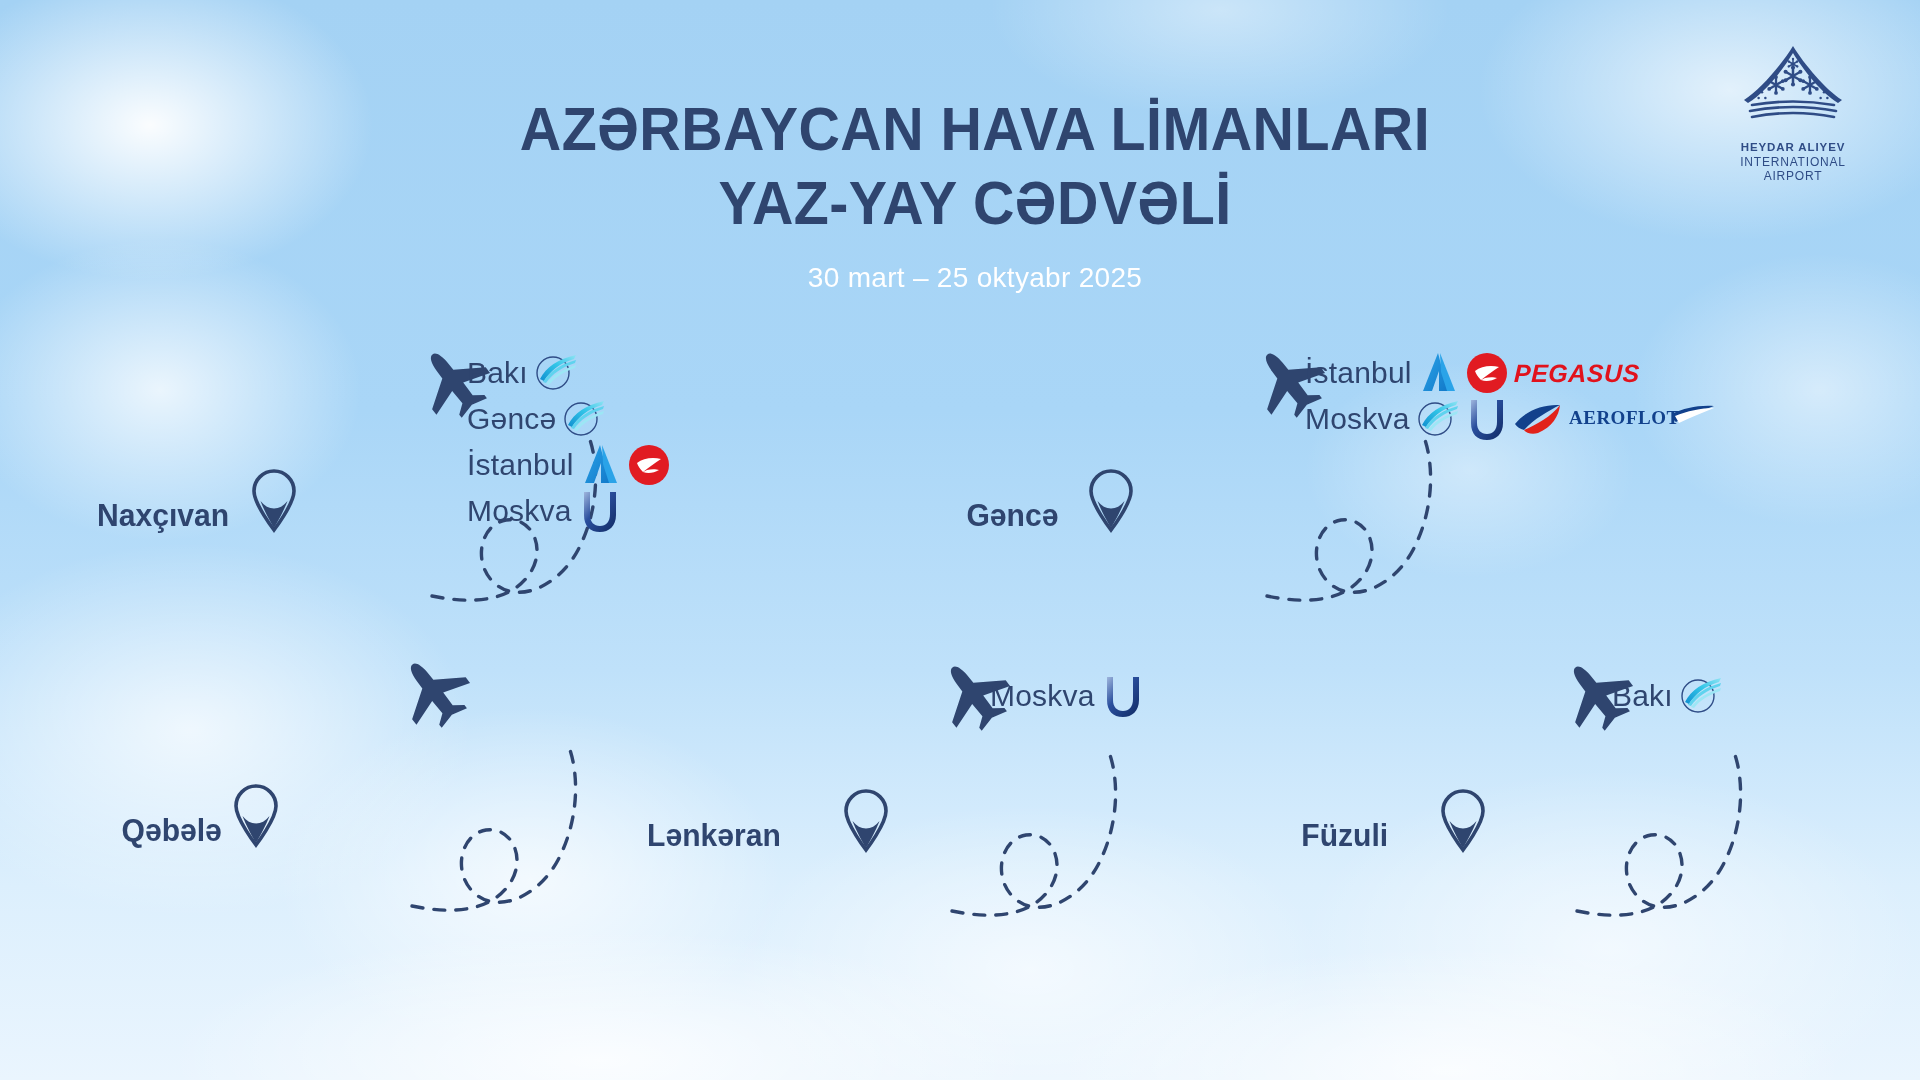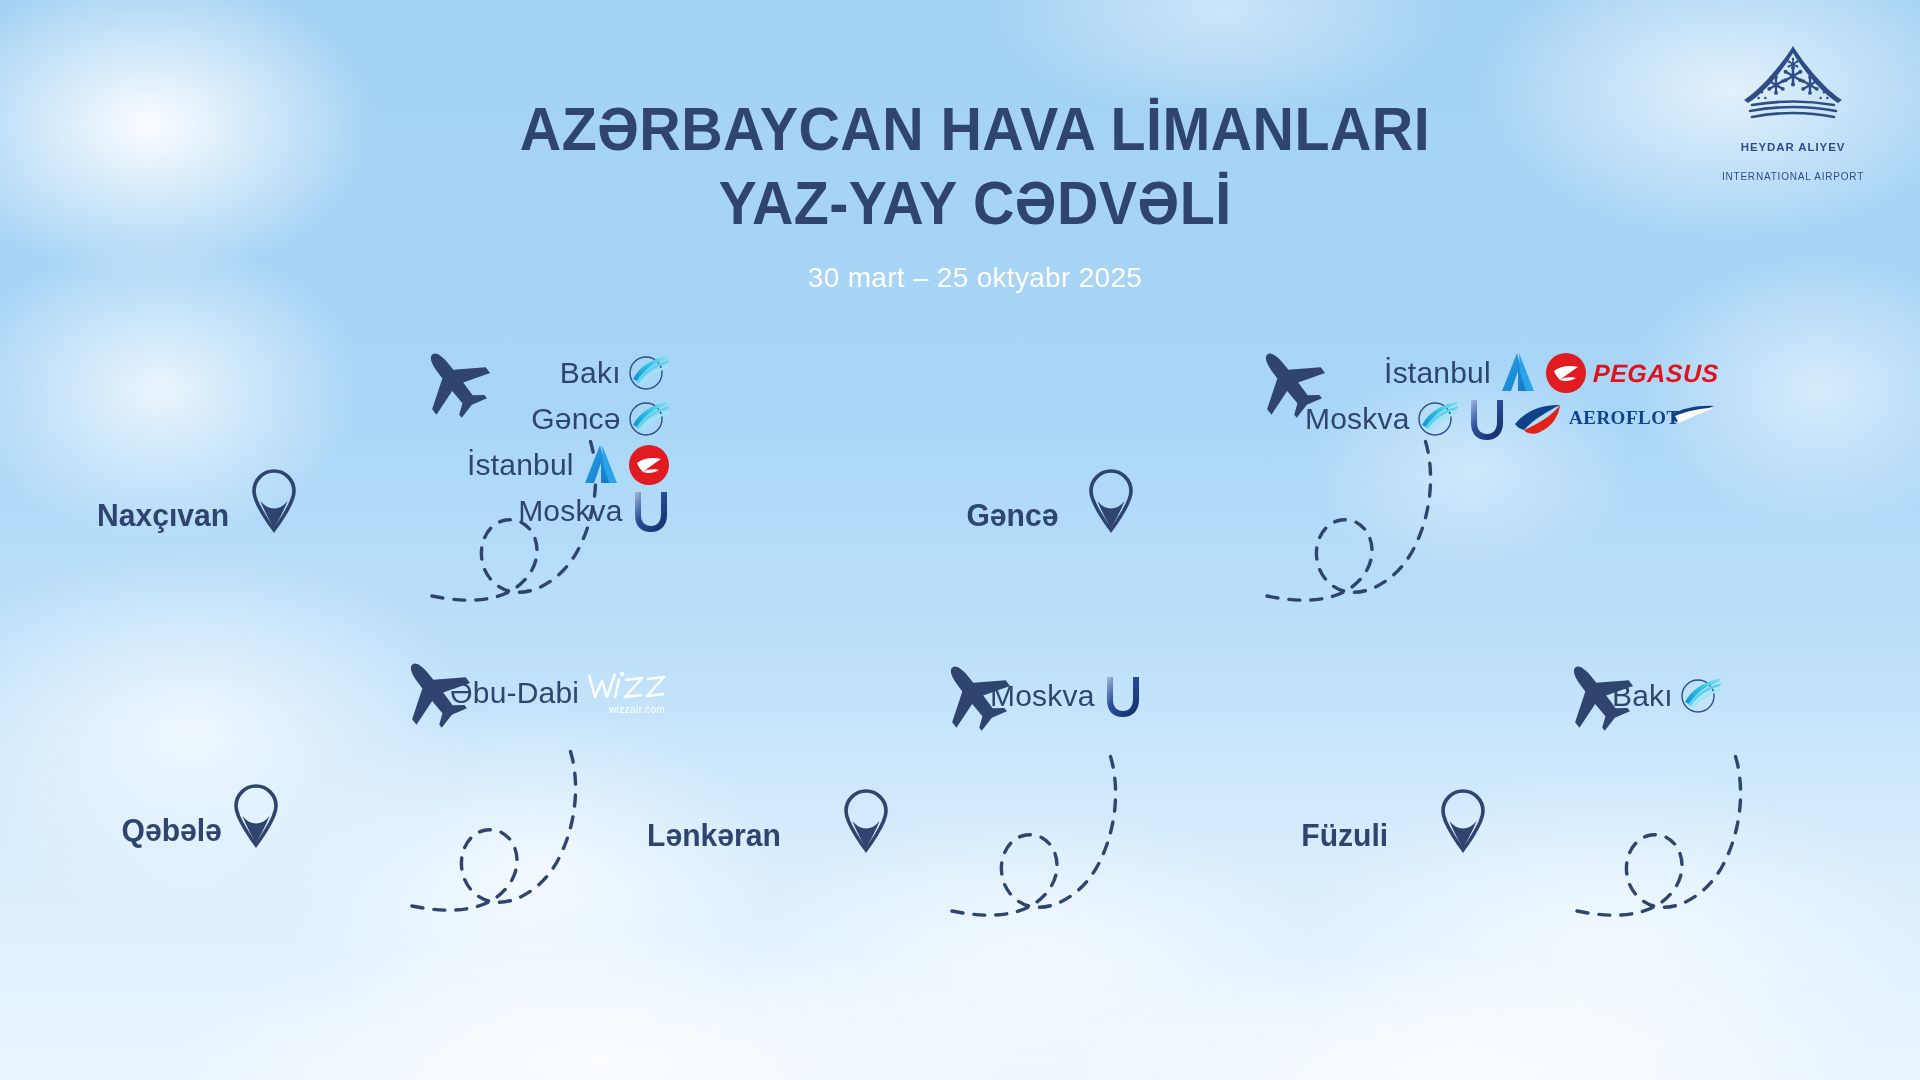--- a/index.html
+++ b/index.html
@@ -43,21 +43,21 @@
     letter-spacing:.3px;
     font-weight:normal;
   }
 
   
   #airport-logo { position:absolute; top:42px; right:52px; width:150px; text-align:center; }
   #airport-logo .logo-name {
     color:#2f4c86; font-size:11.5px; font-weight:bold; letter-spacing:.9px; margin-top:17px;
   }
   #airport-logo .logo-sub {
-    color:#2f4c86; font-size:10px; letter-spacing:.8px; margin-top:18px;
+    color:#2f4c86; font-size:12px; letter-spacing:.8px; margin-top:2px;
   }
 
   
   .route { position:absolute; }
   .city {
     position:absolute;
     color:#2f456f;
     font-weight:bold;
     font-size:31px;
     white-space:nowrap;
@@ -65,21 +65,20 @@
   }
   .pin { position:absolute; }
   .path { position:absolute; left:0; top:0; }
   .plane { position:absolute; }
 
   .dest-list { position:absolute; }
   .dest-row {
     display:flex; align-items:center;
     height:46px;
     white-space:nowrap;
-    justify-content:flex-end;
   }
   .dest-name {
     color:#2f456f;
     font-size:30px;
     font-weight:normal;
     letter-spacing:.2px;
   }
   .logos { display:flex; align-items:center; margin-left:6px; }
   .logos > * { margin-right:5px; }
 
@@ -344,37 +343,20 @@
     <path d="M23 3 C12 3 3 12 3 23 C3 36 23 62 23 62 C23 62 43 36 43 23 C43 12 34 3 23 3 Z" fill="none" stroke="#2f456f" stroke-width="3.6"></path>
     <path d="M9.5 33 C14 45 23 60 23 60 C23 60 32 45 36.5 33 C32.5 38 28 40.5 23 40.5 C18 40.5 13.5 38 9.5 33 Z" fill="#2f456f"></path>
   </svg>
 
   <svg class="plane" width="78" height="74" viewBox="0 0 78 74" style="left:275px;top:-80px;">
     <g fill="#2f456f" transform="rotate(-38 39 37)">
       <path d="M39 2 C43 2 45.5 8 45.8 18 L46 27 L73 45 L73 52 L46 43 L45.5 59 L55 66 L55 70 L39 66 L23 70 L23 66 L32.5 59 L32 43 L5 52 L5 45 L32 27 L32.2 18 C32.5 8 35 2 39 2 Z"></path>
     </g>
   </svg>
 
-  <div class="dest-list" style="left:330px;top:-65px;">
-    <div class="dest-row">
-      <span class="dest-name">Əbu-Dabi</span>
-      <span class="logos">
-        <svg class="wizz" width="82" height="52" viewBox="0 0 82 52">
-          <g fill="none" stroke="#ffffff" stroke-width="2.4" stroke-linejoin="round">
-            <path d="M4 8 L10 30 L17 14 L22 30 L30 7"></path>
-            <path d="M34 12 L30 31"></path>
-            <path d="M40 13 L57 11 L40 30 L57 28"></path>
-            <path d="M62 12 L79 10 L62 29 L79 27"></path>
-          </g>
-          <circle cx="37" cy="7" r="2.2" fill="#ffffff"></circle>
-          <text x="24" y="46" font-family="Liberation Sans, sans-serif" font-size="10" fill="#ffffff" letter-spacing="0.4">wizzair.com</text>
-        </svg>
-      </span>
-    </div>
-  </div>
 </div>
 
 <div class="route" style="left:645px;top:740px;width:700px;height:220px;">
   <svg class="path" width="420" height="220" viewBox="0 0 420 220" style="left:135px;top:-25px;">
     <path d="M 172 196 C 215 205, 250 200, 268 176 C 288 150, 272 116, 246 120 C 218 125, 212 168, 238 186 C 262 203, 300 184, 318 150 C 340 108, 338 64, 330 40" fill="none" stroke="#2f456f" stroke-width="3.4" stroke-dasharray="11 11" stroke-linecap="round"></path>
   </svg>
 
   <div class="city" style="left:0px;top:78px;">Lənkəran</div>
 
   <svg class="pin" width="46" height="66" viewBox="0 0 46 66" style="left:198px;top:48px;">

